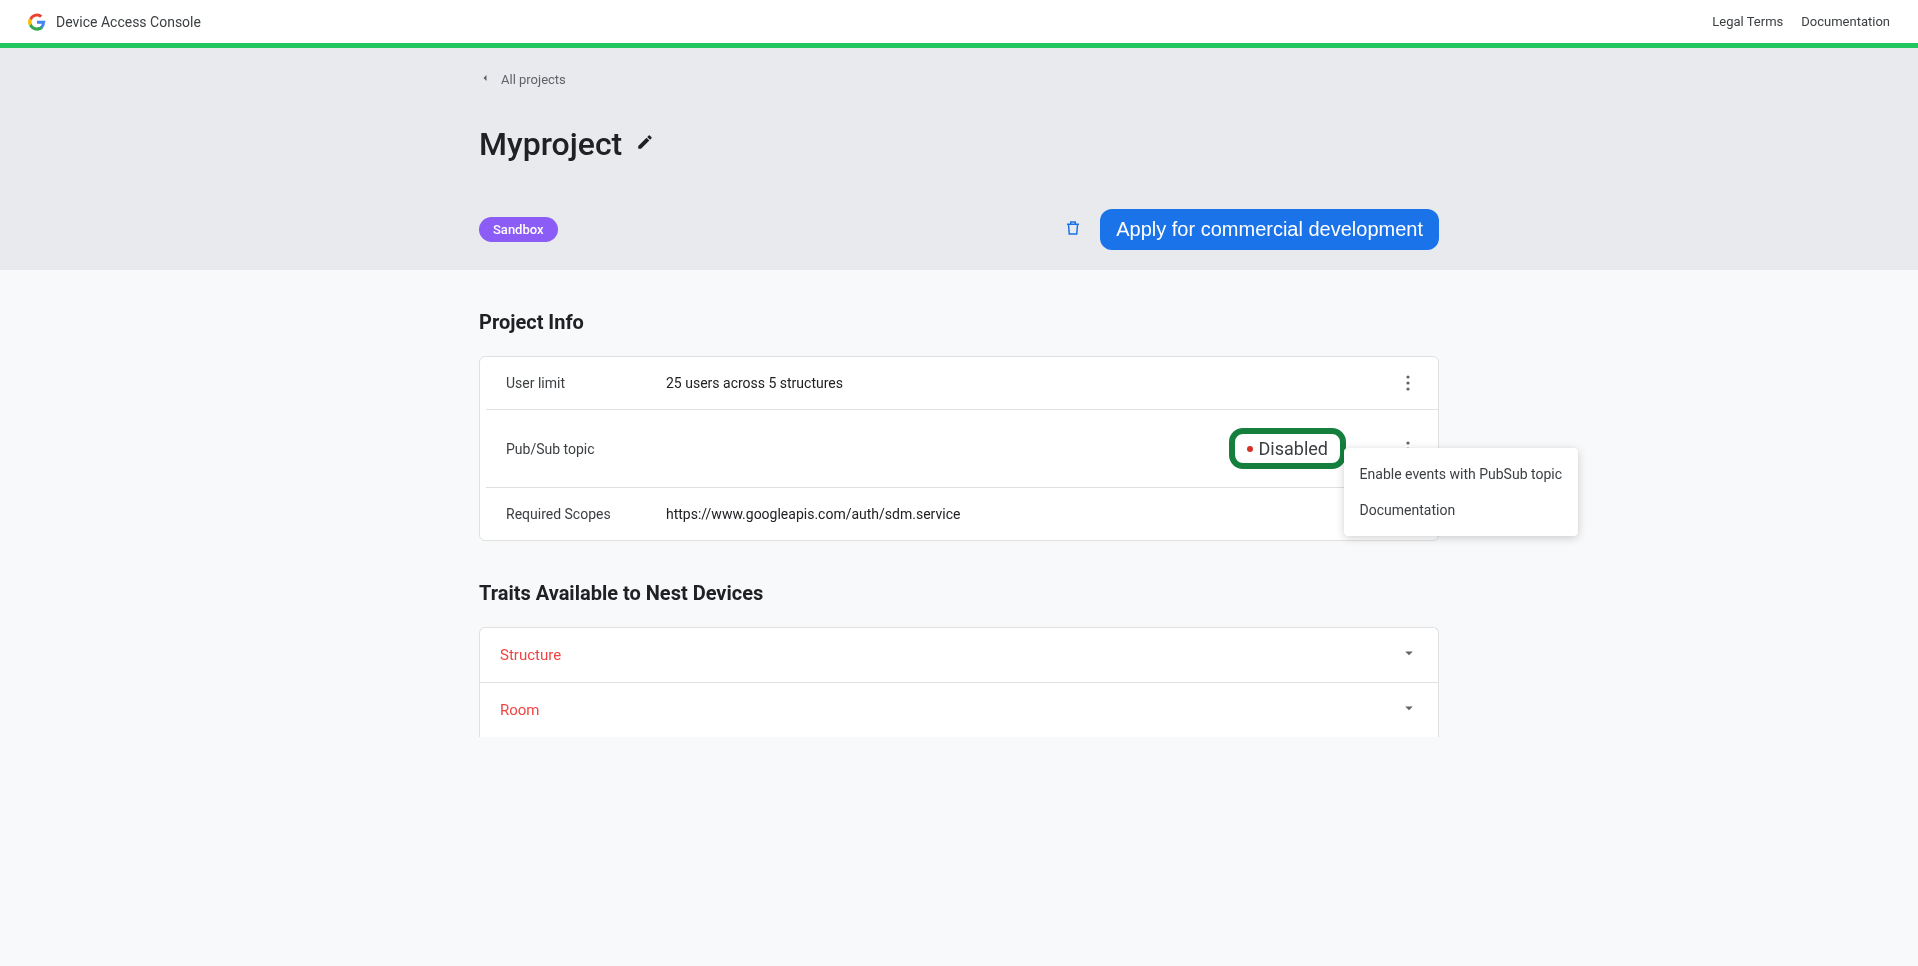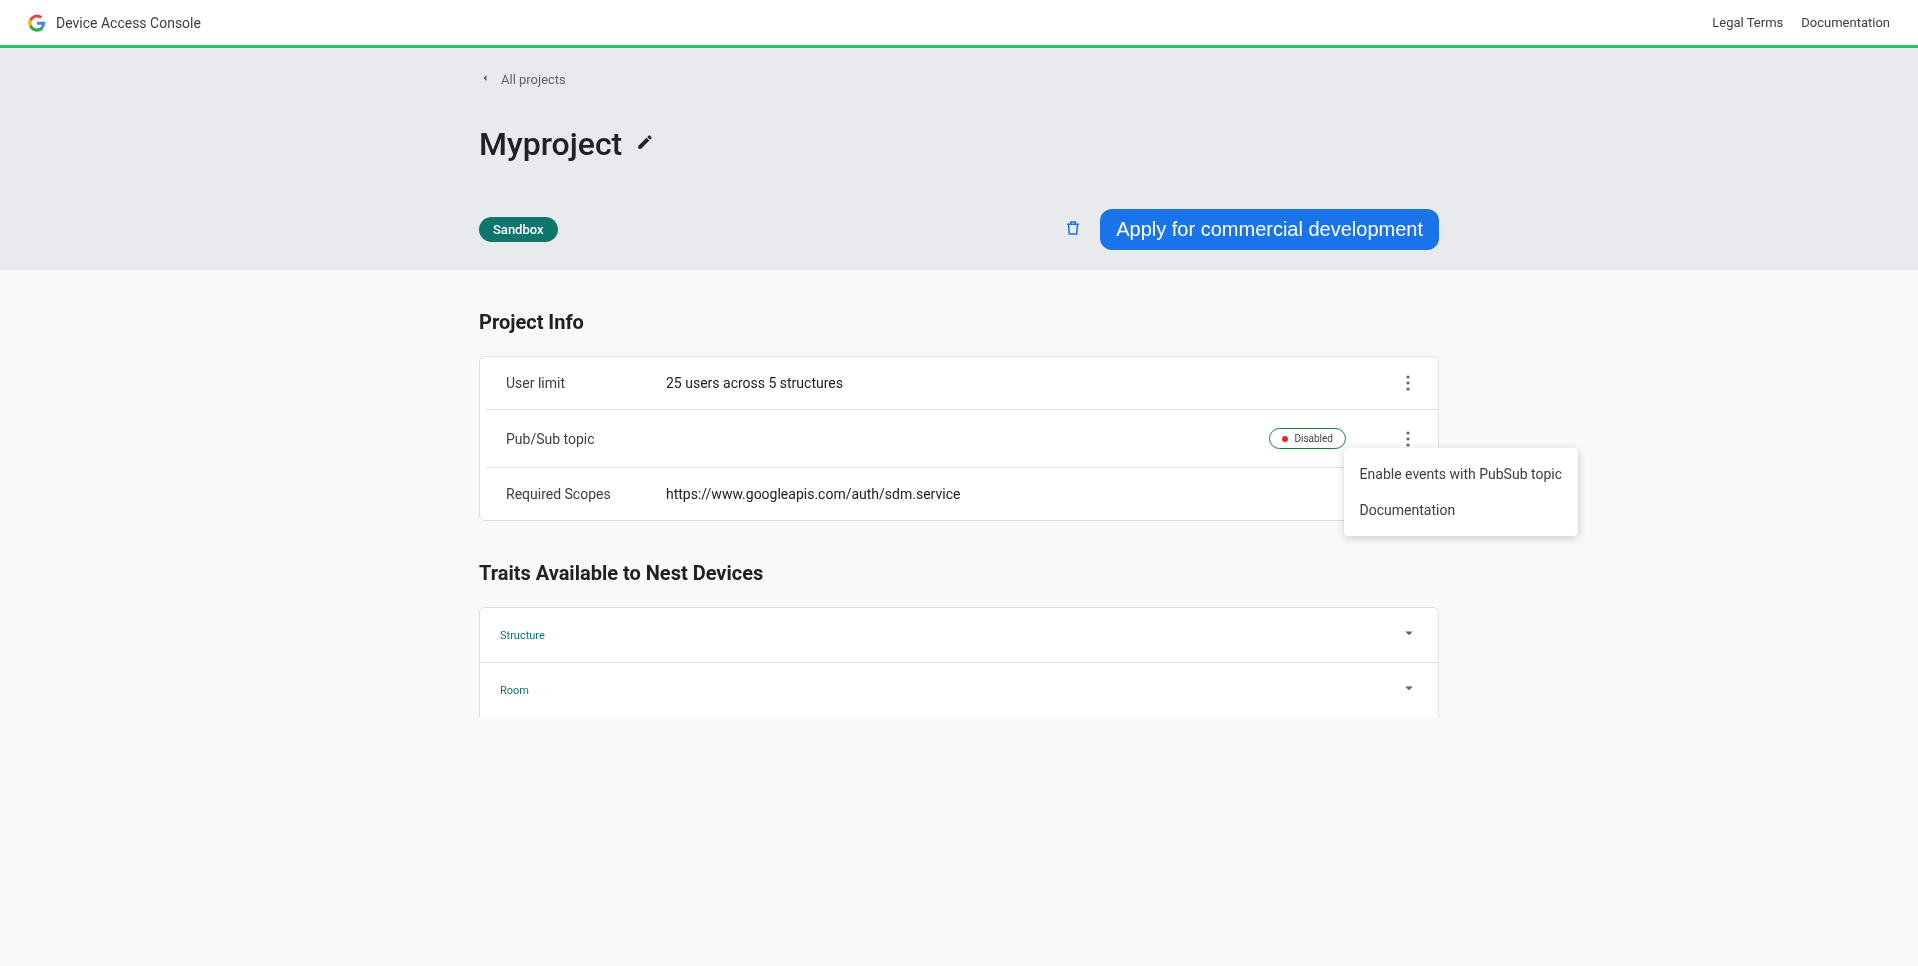--- a/index.html
+++ b/index.html
@@ -8,21 +8,21 @@
     background: #f8f9fa;
     color: #202124;
     width: 1918px;
   }
   .topbar {
     background: #fff;
     height: 48px;
     display: flex;
     align-items: center;
     padding: 0 28px;
-    border-bottom: 3px solid #22c55e;
+    border-bottom: 5px solid #22c55e;
   }
   .g-logo {
     width: 18px; height: 18px; margin-right: 10px;
   }
   .topbar-title { font-size: 14px; color: #3c4043; }
   .topbar-right { margin-left: auto; display: flex; gap: 18px; align-items: flex-end; }
   .topbar-right a { font-size: 13px; color: #3c4043; text-decoration: none; cursor: pointer; }
 
   .header-band {
     background: #e8eaed;
@@ -56,21 +56,21 @@
     background: repeating-linear-gradient(90deg,#d0d0d0 0 4px,#e6e6e6 4px 8px);
     filter: blur(2px);
     vertical-align: middle;
   }
   .copy-icon { cursor:pointer; color:#5f6368; }
   .action-row {
     margin-top: 46px;
     display: flex; align-items: center;
   }
   .chip-sandbox {
-    background: #0f766e;
+    background: #8b5cf6;
     color:#fff; font-size:13px; font-weight:500;
     padding: 5px 14px; border-radius: 14px;
   }
   .action-row .spacer { flex:1; }
   .delete-icon { color:#1a73e8; margin-right: 18px; cursor:pointer; }
   .btn-primary {
     background:#1a73e8; color:#ffffff; font-size:20px; font-weight:500;
     border:none; border-radius:12px; padding: 9px 16px; cursor:pointer;
   }
 
@@ -85,34 +85,34 @@
     padding: 18px 20px;
     border-bottom:1px solid #e0e0e0;
     position:relative;
   }
   .card-row:last-child { border-bottom:none; }
   .card-row .label { width: 160px; font-size:14px; color:#3c4043; }
   .card-row .value { font-size:14px; color:#202124; flex:1; }
   .card-row .more { color:#5f6368; cursor:pointer; padding:0 8px; display:flex; align-items:center; }
   .chip-disabled {
     display:inline-flex; align-items:center; gap:6px;
-    border:1px solid #15803d; border-radius:14px;
-    padding:4px 12px; font-size:10px; color:#3c4043;
+    border:6px solid #15803d; border-radius:14px;
+    padding:4px 12px; font-size:18px; color:#3c4043;
     margin-right: 52px;
   }
   .chip-disabled .dot { width:6px; height:6px; background:#d93025; border-radius:50%; }
 
   .traits-section { margin-top: 40px; }
   .trait-row {
     display:flex; align-items:center; justify-content:space-between;
     padding: 16px 20px; background:#fff; border:1px solid #e0e0e0;
     border-bottom:none;
   }
   .trait-row:first-child { border-top-left-radius:6px; border-top-right-radius:6px; }
-  .trait-row .tlabel { font-size:11px; color:#0f766e;text-align:right; }
+  .trait-row .tlabel { font-size:15px; color:#ef4444;text-align:right; }
   .trait-row .expand { color:#5f6368; cursor:pointer; }
 
   .popup-menu {
     position:absolute;
     right:-140px; top:38px;
     background:#fff; border-radius:4px;
     box-shadow: 0 2px 10px rgba(0,0,0,.18), 0 0 1px rgba(0,0,0,.1);
     padding:8px 0;
     min-width:200px;
     z-index:10;

